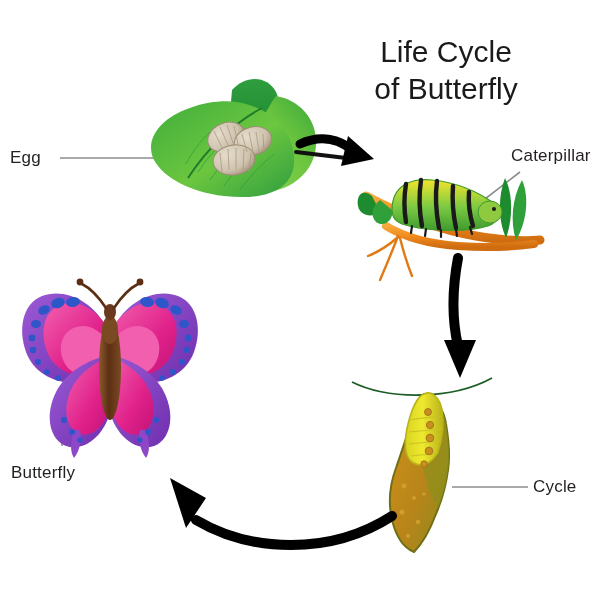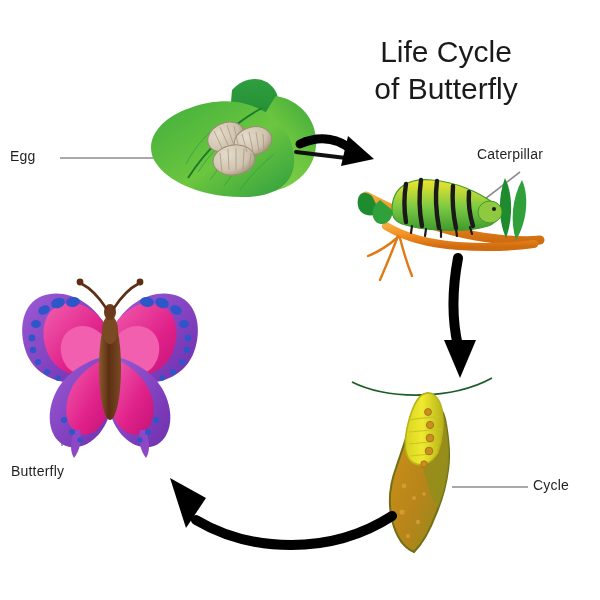--- a/index.html
+++ b/index.html
@@ -1,19 +1,19 @@
 <!DOCTYPE html>
 <html><head>
 <meta charset="utf-8">
 <style>
   html,body{margin:0;padding:0;background:#ffffff;}
   body{width:600px;height:600px;position:relative;overflow:hidden;
        font-family:"Liberation Sans", sans-serif;color:#231f20;}
   #stage{position:absolute;inset:0;width:508px;height:600px;}
-  .lbl{position:absolute;font-size:14px;letter-spacing:.2px;color:#231f20;
+  .lbl{position:absolute;font-size:17px;letter-spacing:.2px;color:#231f20;
        white-space:nowrap;line-height:1;}
   #title{position:absolute;left:300px;top:34px;width:292px;text-align:center;
          font-size:30px;line-height:1.22;color:#1a1a1a;white-space:pre-line;}
   svg{position:absolute;left:0;top:0;overflow:visible;}
 </style>
 </head>
 <body>
 
 <div id="stage">
 
@@ -255,17 +255,17 @@
       <g stroke="#5c2f14" stroke-width="2.6" fill="none" stroke-linecap="round">
         <path d="M106 308 C98 296 90 288 82 284"></path>
         <path d="M114 308 C122 296 130 288 138 284"></path>
       </g>
       <circle cx="80" cy="282" r="3.4" fill="#5c2f14"></circle>
       <circle cx="140" cy="282" r="3.4" fill="#5c2f14"></circle>
     </g>
   </svg>
 
   <div class="lbl" style="left:10px; top:149px;">Egg</div>
-  <div class="lbl" style="left:477px; top:147px;">Caterpillar</div>
+  <div class="lbl" style="left:511px; top:147px;">Caterpillar</div>
   <div class="lbl" style="left:533px; top:478px;">Cycle</div>
   <div class="lbl" style="left:11px; top:464px;">Butterfly</div>
 
 </div>
 
 </body></html>

